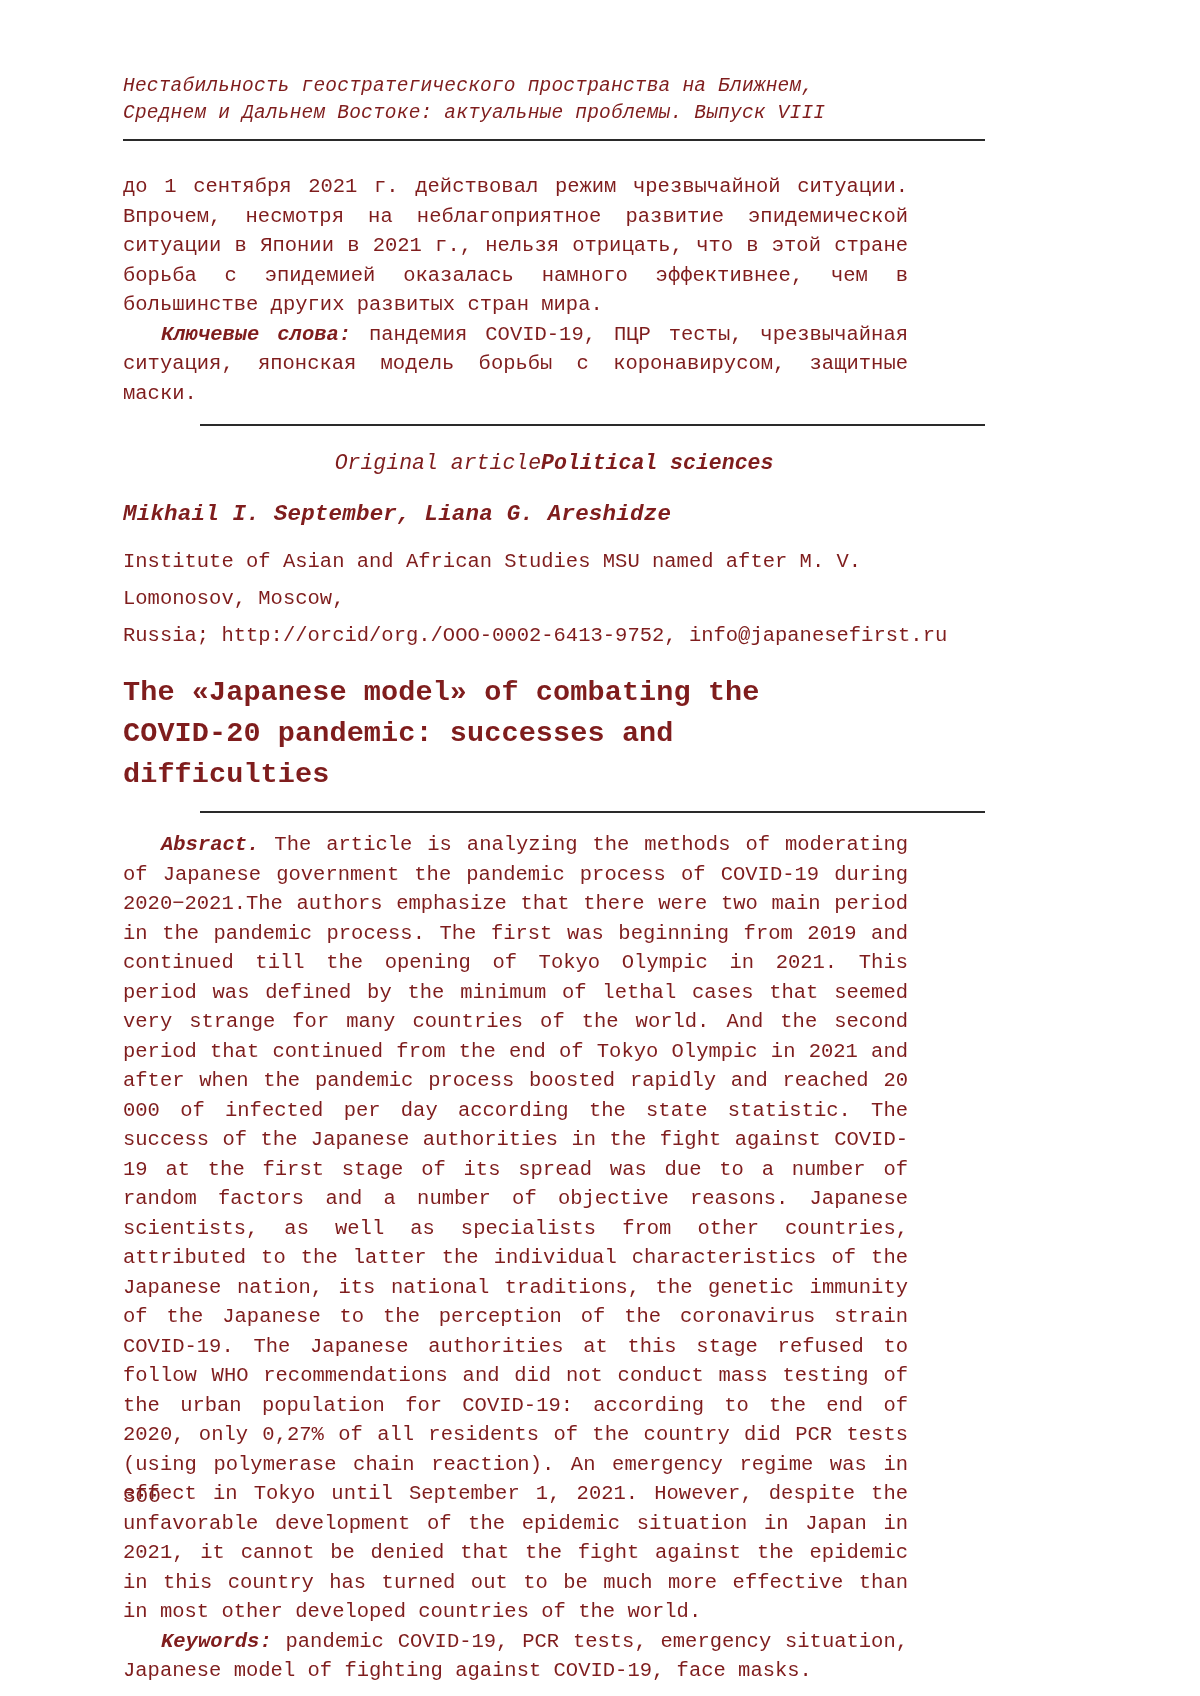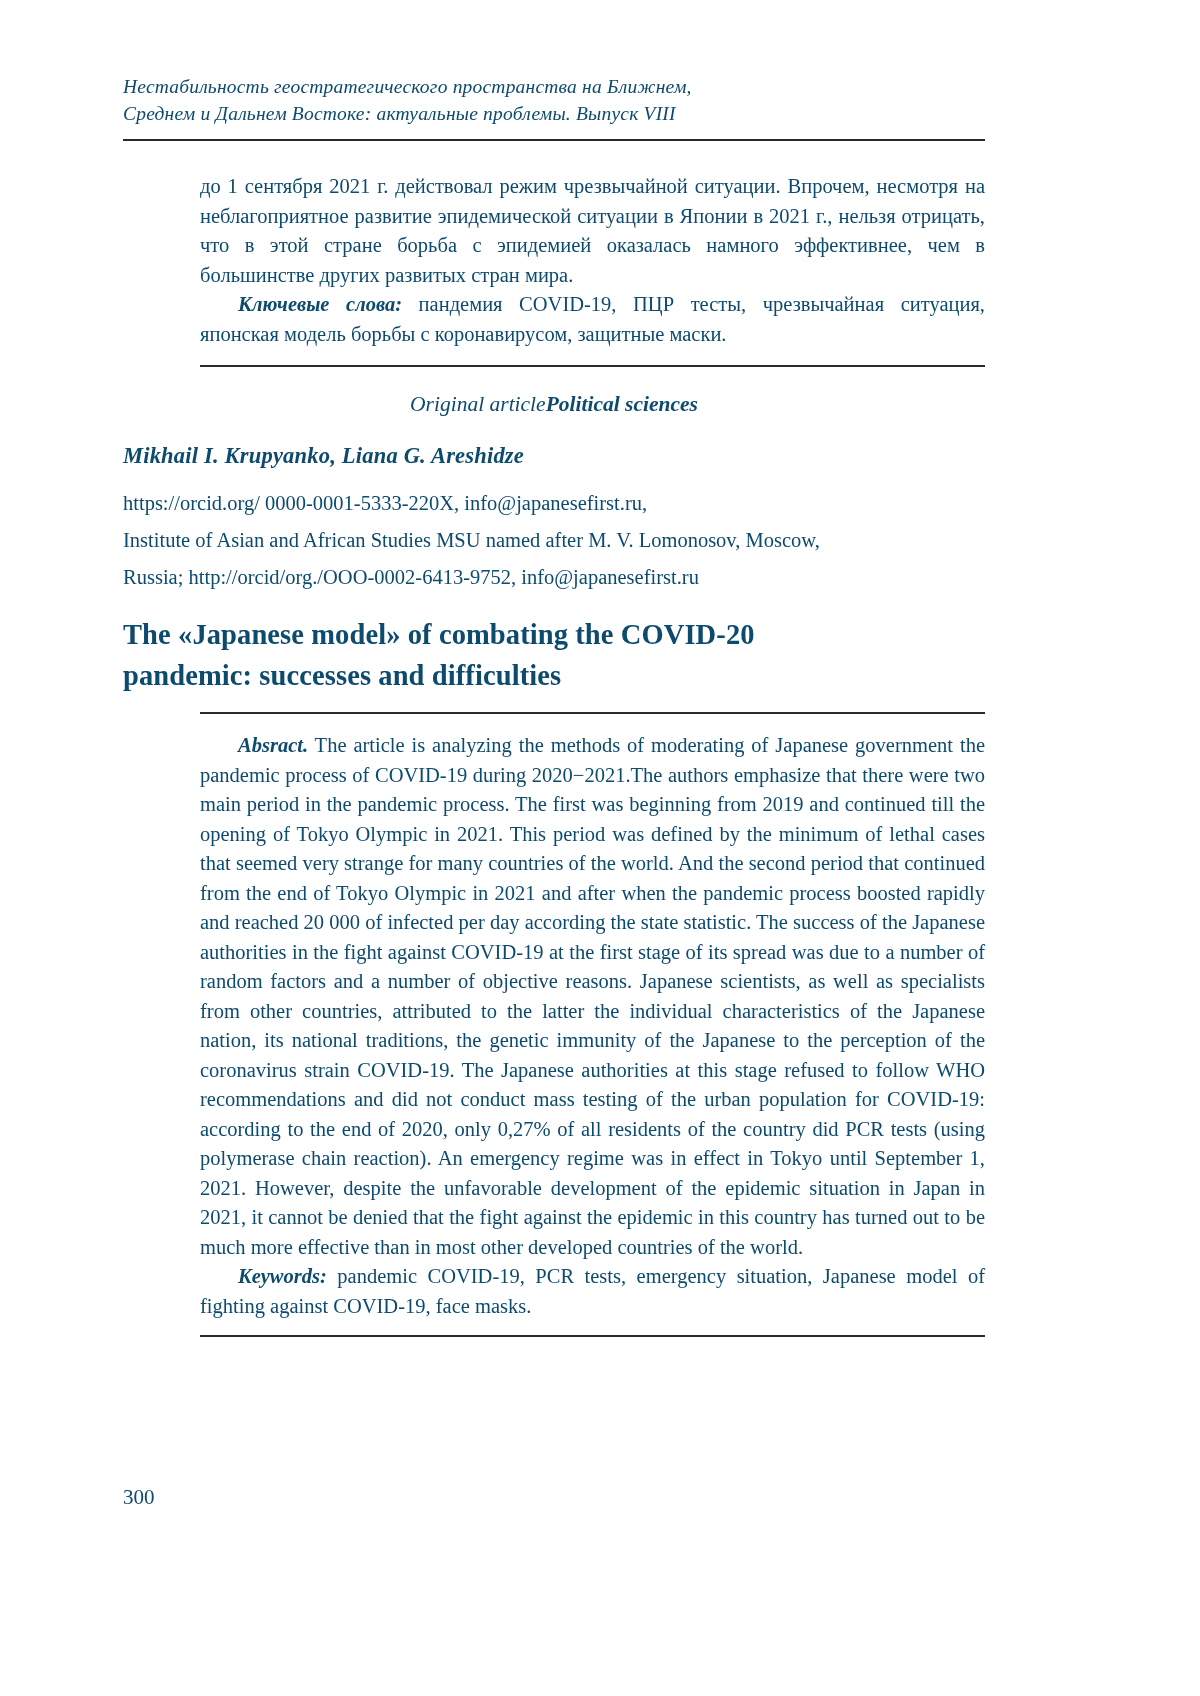--- a/index.html
+++ b/index.html
@@ -3,40 +3,39 @@
 <meta charset="utf-8">
 <style>
   * { margin: 0; padding: 0; box-sizing: border-box; }
   html, body { background: #f4f4f4; }
   .page {
     position: relative;
     width: 1200px;
     height: 1696px;
     margin: 0 auto;
     background: #ffffff;
-    color: #0c4a6e;
-    font-family: Liberation Serif, serif;
+    color: #7f1d1d;
+    font-family: Liberation Mono, monospace;
     overflow: hidden;
     padding: 73px 215px 8px 123px; 
   }
   .running-header {
     font-style: italic;
     font-size: 19.5px;
     line-height: 27px;
     letter-spacing: 0.2px;
   }
   .rule {
     border-top: 2px solid #2a2a2a;
     height: 0;
   }
   .rule.full { margin-top: 12px; }
   .rule.indented { margin-left: 77px; width: 785px; }
 
   .indent-block {
-    margin-left: 77px;  
     width: 785px;
     font-size: 20.5px;
     line-height: 29.5px;
     text-align: justify;
   }
   .ru-block { margin-top: 31px; }
   .ru-block p.keywords { text-indent: 38px; }
 
   .rule.after-ru { margin-top: 16px; }
 
@@ -100,24 +99,23 @@
     <p class="keywords"><span class="bi">Ключевые слова:</span><span> пандемия COVID-19, ПЦР тесты, чрезвычайная ситуация, японская модель борьбы с коронавирусом, защитные маски.</span></p>
   </section>
 
   <div class="rule indented after-ru"></div>
 
   <div class="meta-row">
     <span class="it">Original article</span>
     <span class="bi">Political sciences</span>
   </div>
 
-  <div class="authors">Mikhail I. Krupyanko, Liana G. Areshidze</div>
+  <div class="authors">Mikhail I. September, Liana G. Areshidze</div>
 
   <div class="affil">
-    <div>https://orcid.org/ 0000-0001-5333-220X, info@japanesefirst.ru,</div>
     <div>Institute of Asian and African Studies MSU named after M. V. Lomonosov, Moscow,</div>
     <div>Russia; http://orcid/org./OOO-0002-6413-9752, info@japanesefirst.ru</div>
   </div>
 
   <h1 class="title">The «Japanese model» of combating the COVID-20 pandemic: successes and difficulties</h1>
 
   <div class="rule indented after-title"></div>
 
   <section class="indent-block abstract">
     <p><span class="bi">Absract.</span><span> The article is analyzing the methods of moderating of Japanese government the pandemic process of COVID-19 during 2020−2021.The authors emphasize that there were two main period in the pandemic process. The first was beginning from 2019 and continued till the opening of Tokyo Olympic in 2021. This period was defined by the minimum of lethal cases that seemed very strange for many countries of the world. And the second period that continued from the end of Tokyo Olympic in 2021 and after when the pandemic process boosted rapidly and reached 20 000 of infected per day according the state statistic. The success of the Japanese authorities in the fight against COVID-19 at the first stage of its spread was due to a number of random factors and a number of objective reasons. Japanese scientists, as well as specialists from other countries, attributed to the latter the individual characteristics of the Japanese nation, its national traditions, the genetic immunity of the Japanese to the perception of the coronavirus strain COVID-19. The Japanese authorities at this stage refused to follow WHO recommendations and did not conduct mass testing of the urban population for COVID-19: according to the end of 2020, only 0,27% of all residents of the country did PCR tests (using polymerase chain reaction). An emergency regime was in effect in Tokyo until September 1, 2021. However, despite the unfavorable development of the epidemic situation in Japan in 2021, it cannot be denied that the fight against the epidemic in this country has turned out to be much more effective than in most other developed countries of the world.</span></p>

